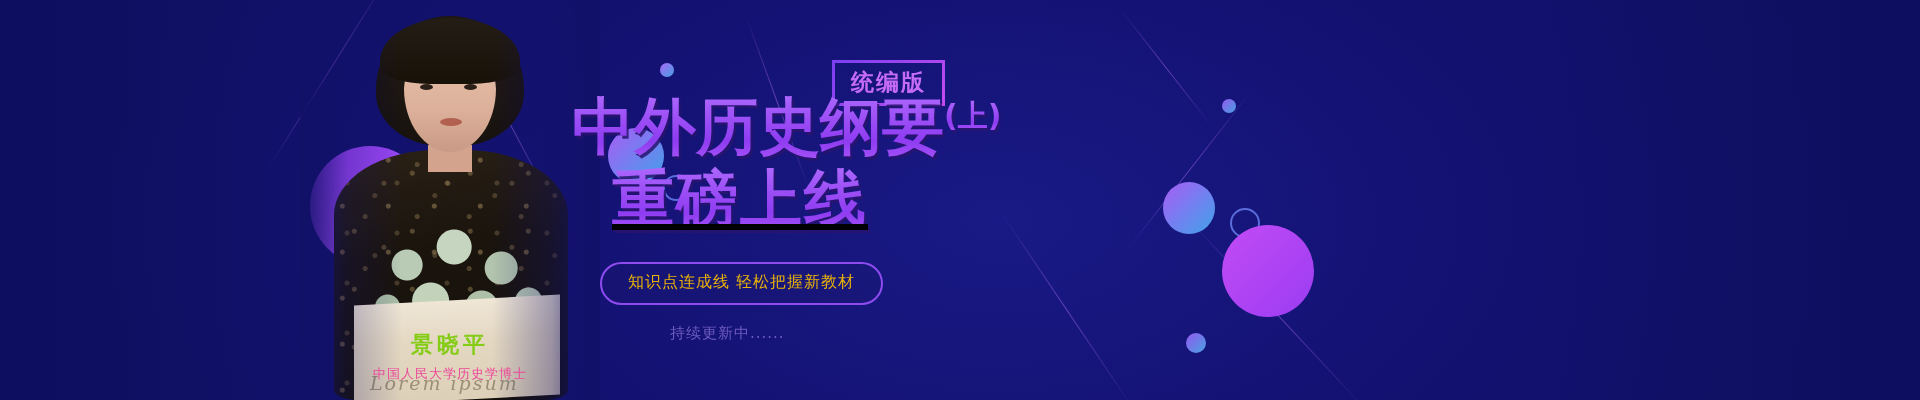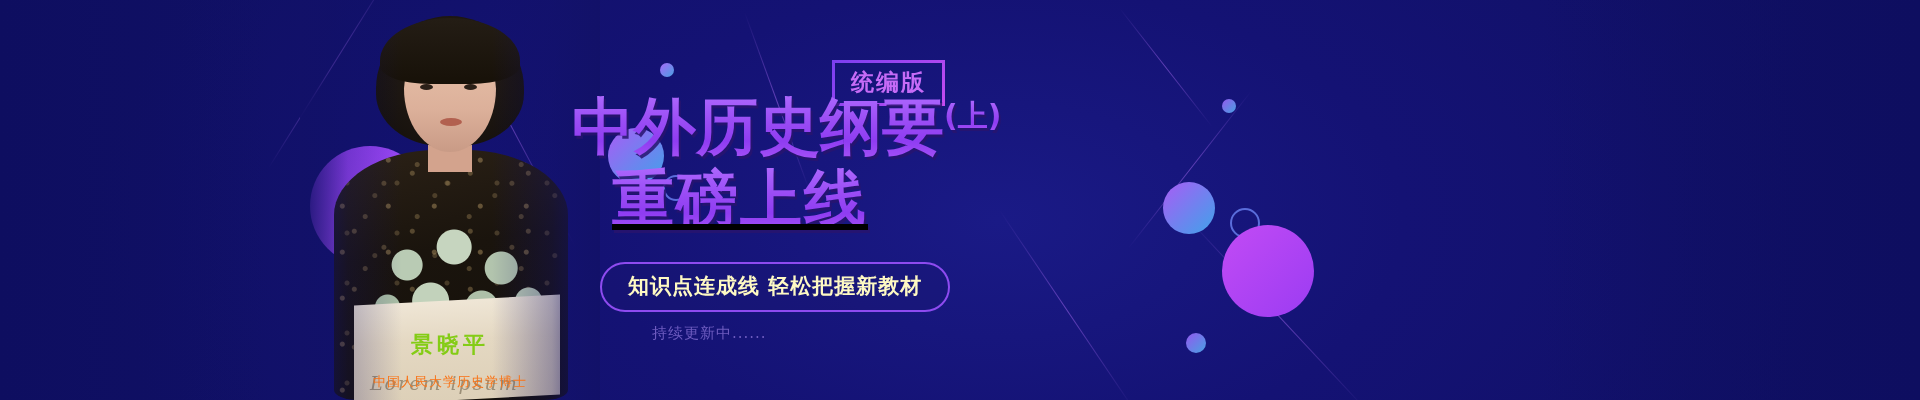--- a/index.html
+++ b/index.html
@@ -89,21 +89,21 @@
     position:absolute;left:70px;top:372px;width:180px;
     font-family:"DejaVu Serif","Liberation Serif",serif;
     font-style:italic;color:#9b8f78;font-size:19px;letter-spacing:2px;white-space:nowrap;
   }
   .ph-fade{
     position:absolute;left:0;top:0;width:300px;height:400px;
     background:linear-gradient(90deg,rgba(18,17,104,.95) 0%,rgba(18,17,104,.25) 16%,rgba(18,17,104,0) 34%,rgba(18,17,104,0) 64%,rgba(18,17,104,.35) 84%,rgba(18,17,104,.95) 100%);
   }
   .name-block{position:absolute;left:300px;top:332px;width:300px;text-align:center;z-index:6;}
   .name-main{font-size:22px;font-weight:bold;color:#84cc16;letter-spacing:4px;line-height:1.2;}
-  .name-sub{font-size:13px;color:#f97316;letter-spacing:1px;margin-top:15px;}
+  .name-sub{font-size:13px;color:#ec4899;letter-spacing:1px;margin-top:7px;}
   
   .content{position:absolute;left:560px;top:0;width:560px;height:316px;z-index:5;}
   .badge{
     position:absolute;left:272px;top:60px;
     padding:6px 16px 8px;
     border:3px solid;
     border-image:linear-gradient(135deg,#7b3ff0,#c44bf0) 1;
     color:#c66bf7;font-size:23px;font-weight:bold;letter-spacing:2px;
     line-height:1.15;
   }
@@ -123,25 +123,25 @@
     -webkit-background-clip:text;background-clip:text;color:transparent;
     -webkit-text-fill-color:transparent;
     filter:drop-shadow(2px 3px 0 rgba(40,20,110,.85));
   }
   .sup{
     font-size:30px;vertical-align:super;letter-spacing:0;
   }
   .pill{
     position:absolute;left:40px;top:262px;
     padding:8px 26px 10px;border:2px solid #8e4bf0;border-radius:26px;
-    color:#fef9c3;font-size:21px;font-weight:bold;letter-spacing:1px;
+    color:#eab308;font-size:16px;font-weight:normal;letter-spacing:1px;
     background:rgba(25,22,115,.35);white-space:nowrap;
   }
   .updating{
-    position:absolute;left:92px;top:324px;
+    position:absolute;left:110px;top:324px;
     color:#6d5bbf;font-size:15px;letter-spacing:1px;
   }
 </style>
 </head>
 <body>
 
 <div class="banner">
 
   <div class="bg-base"></div>
 

